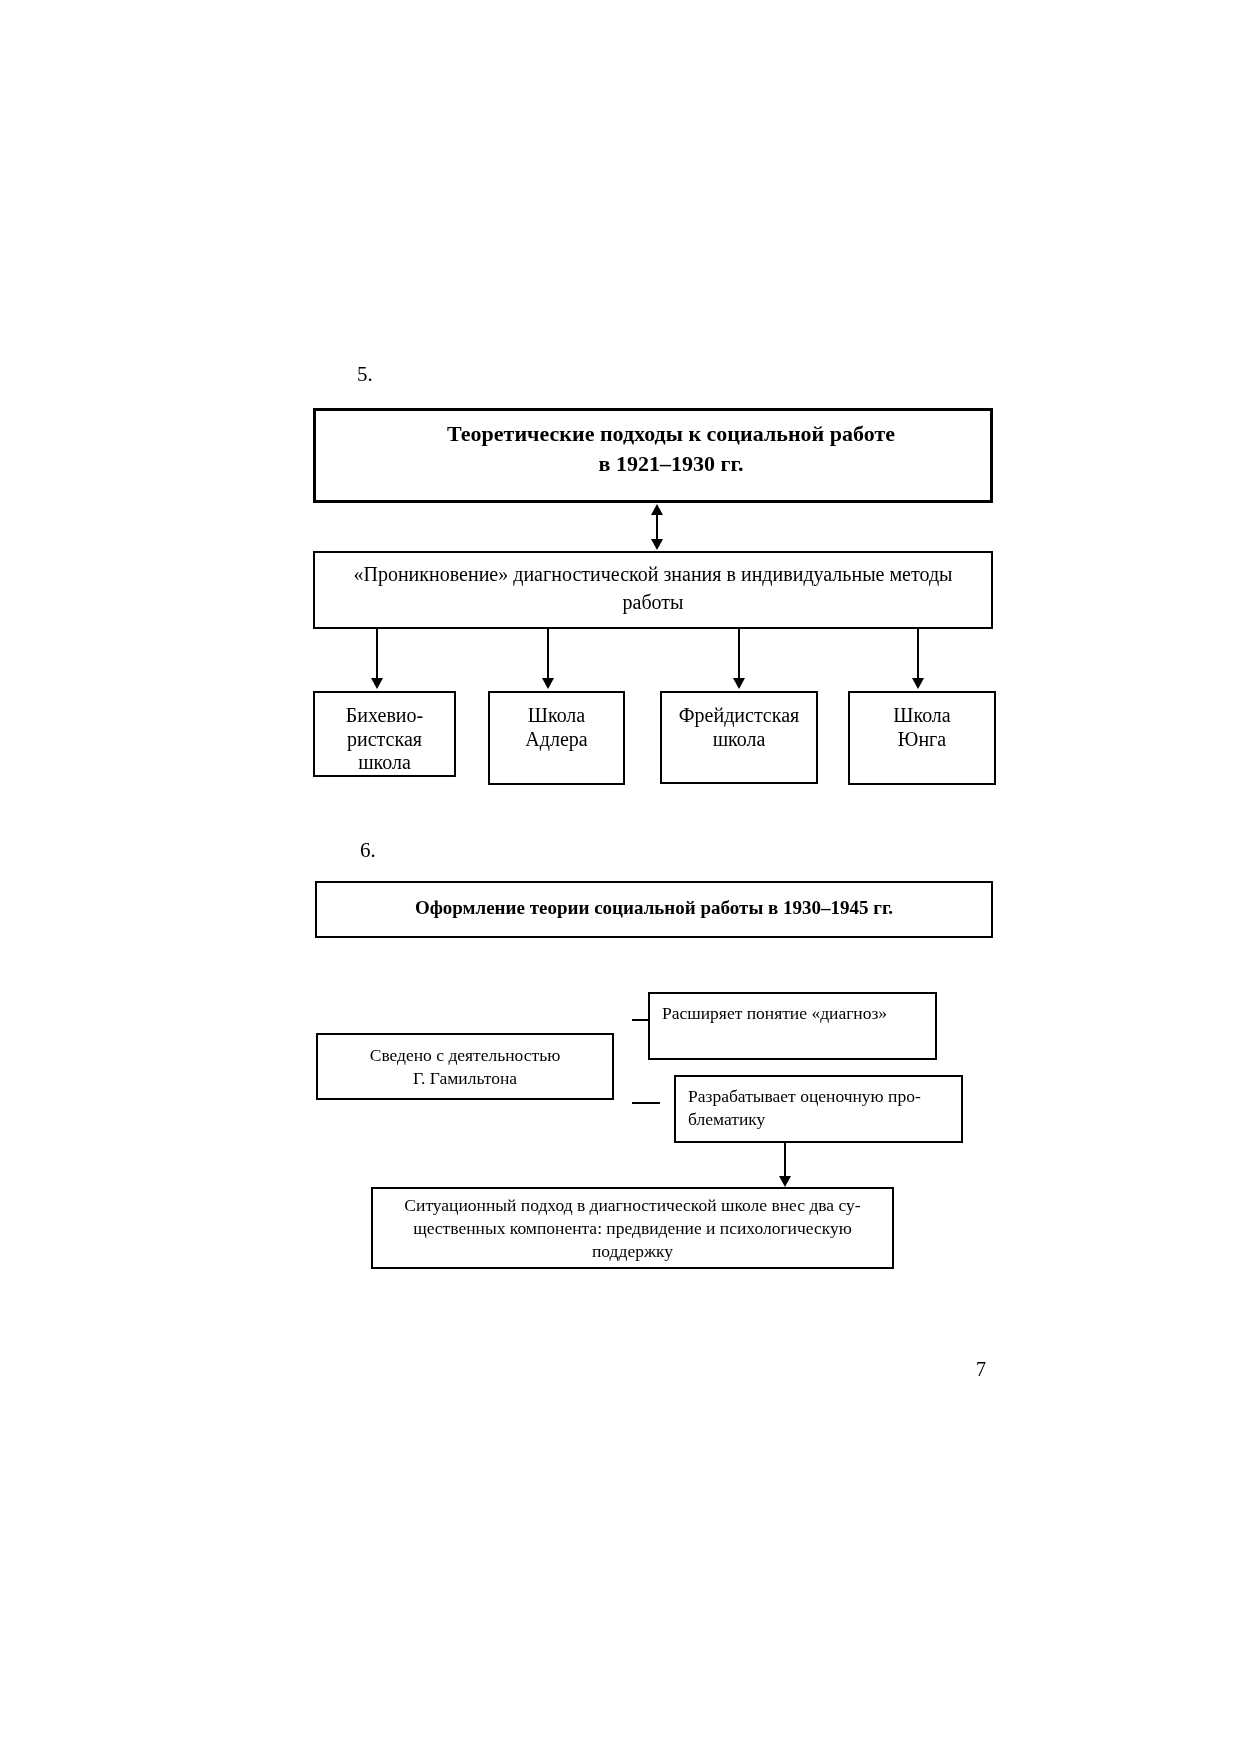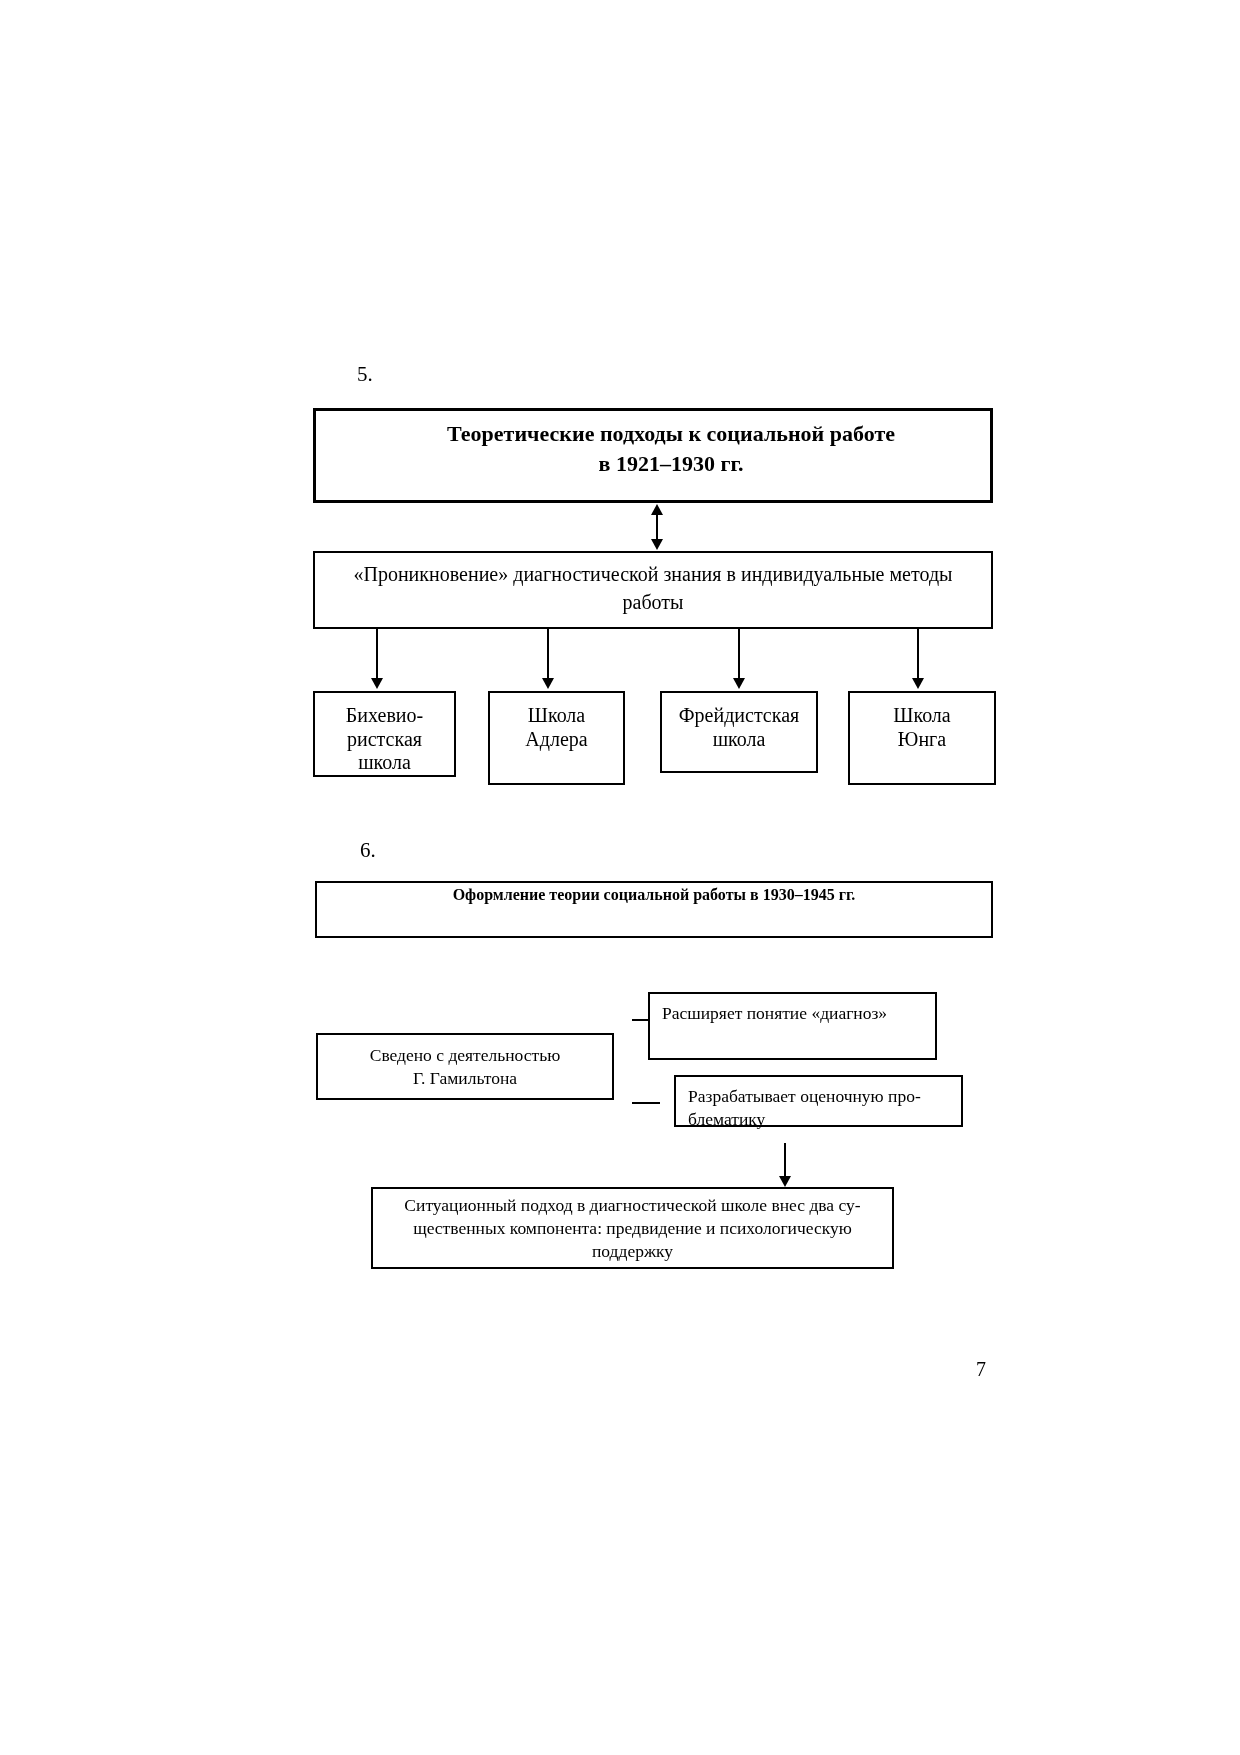--- a/index.html
+++ b/index.html
@@ -103,38 +103,38 @@
   <div class="arrow-v" style="left:912px; top:629px; width:12px; height:60px;">
     <div class="shaft" style="top:0; bottom:9px;"></div>
     <div class="head-down"></div>
   </div>
 
   <div class="box" style="left:313px; top:691px; width:143px; height:86px; font-size:20px; line-height:23.5px; padding-top:11px;">Бихевио-
 ристская
 школа</div>
   <div class="box" style="left:488px; top:691px; width:137px; height:94px; font-size:20px; line-height:23.5px; padding-top:11px;">Школа
 Адлера</div>
-  <div class="box" style="left:660px; top:691px; width:158px; height:82px; font-size:20px; line-height:23.5px; padding-top:11px;">Фрейдистская
+  <div class="box" style="left:660px; top:691px; width:158px; height:93px; font-size:20px; line-height:23.5px; padding-top:11px;">Фрейдистская
 школа</div>
   <div class="box" style="left:848px; top:691px; width:148px; height:94px; font-size:20px; line-height:23.5px; padding-top:11px;">Школа
 Юнга</div>
 
   <div class="fig-label" style="left:360px; top:838px;">6.</div>
 
-  <div class="box bold" style="left:315px; top:881px; width:678px; height:57px; font-size:16px; line-height:24px; padding-top:0;">Оформление теории социальной работы в 1930–1945 гг.</div>
+  <div class="box bold" style="left:315px; top:881px; width:678px; height:57px; font-size:19px; line-height:24px; padding-top:13px;">Оформление теории социальной работы в 1930–1945 гг.</div>
 
   <div class="box" style="left:316px; top:1033px; width:298px; height:67px; font-size:17.5px; line-height:23px; padding-top:9px;">Сведено с деятельностью
 Г. Гамильтона</div>
 
   <div class="dash" style="left:632px; top:1019px;"></div>
   <div class="dash" style="left:632px; top:1102px;"></div>
 
   <div class="box left-text" style="left:648px; top:992px; width:289px; height:68px; font-size:17.5px; line-height:23px; padding:8px 12px;">Расширяет понятие «диагноз»</div>
 
-  <div class="box left-text" style="left:674px; top:1075px; width:289px; height:52px; font-size:17.5px; line-height:23px; padding:8px 12px;">Разрабатывает оценочную про-
+  <div class="box left-text" style="left:674px; top:1075px; width:289px; height:68px; font-size:17.5px; line-height:23px; padding:8px 12px;">Разрабатывает оценочную про-
 блематику</div>
 
   <div class="arrow-v" style="left:779px; top:1143px; width:12px; height:44px;">
     <div class="shaft" style="top:0; bottom:9px;"></div>
     <div class="head-down"></div>
   </div>
 
   <div class="box" style="left:371px; top:1187px; width:523px; height:82px; font-size:17.5px; line-height:23px; padding-top:5px;">Ситуационный подход в диагностической школе внес два су-
 щественных компонента: предвидение и психологическую
 поддержку</div>

